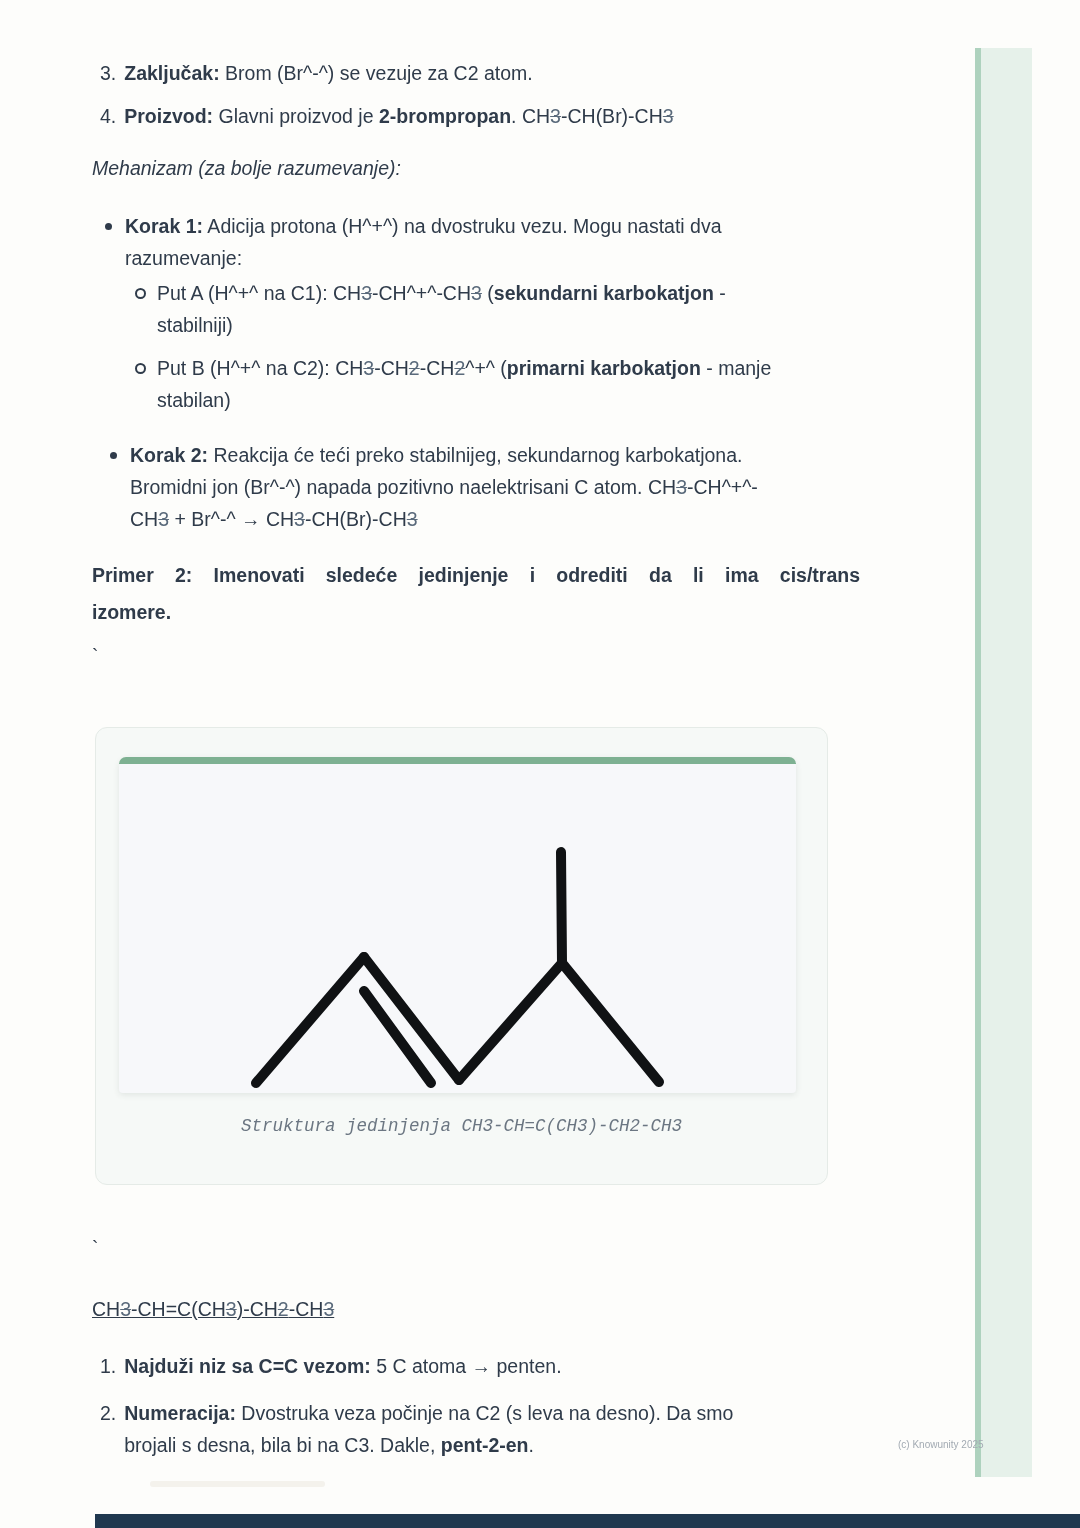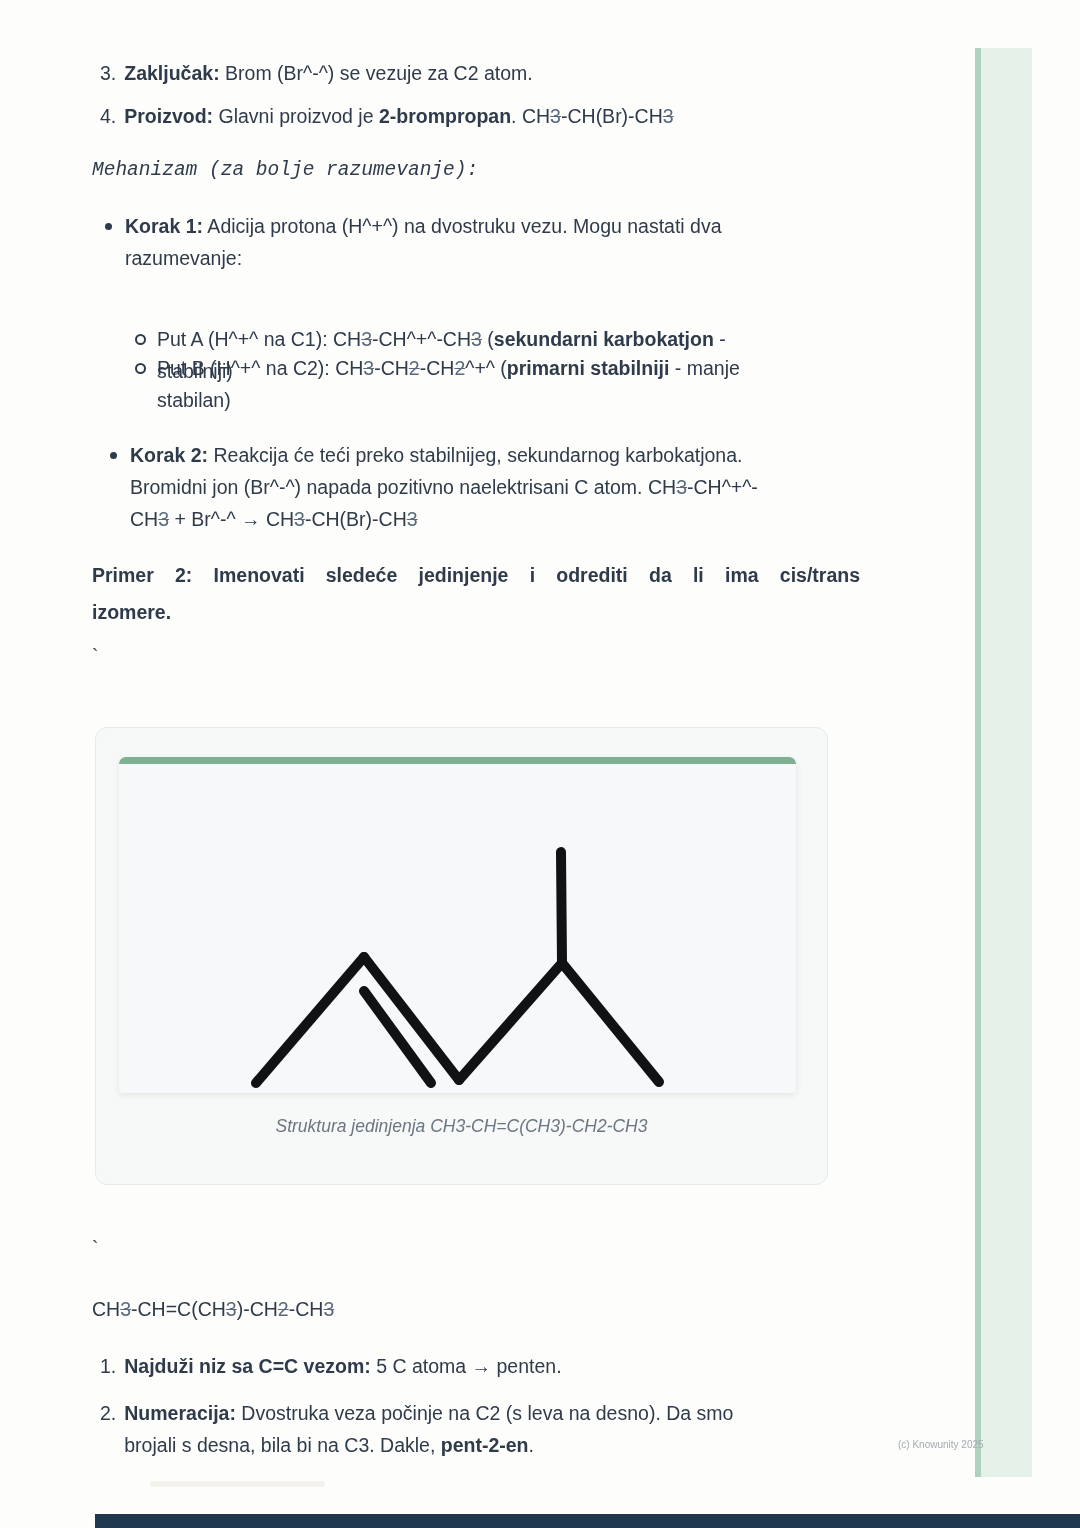--- a/index.html
+++ b/index.html
@@ -8,21 +8,21 @@
     background:#fdfdfb;color:#2f3b4a;
     font-family:"Liberation Sans","DejaVu Sans",sans-serif;
     font-size:19.5px;line-height:32px;
   }
   .blk{position:absolute;}
   .li{display:flex;align-items:flex-start;}
   .li .num{flex:none;margin-right:8px;}
   .dot{flex:none;width:7px;height:7px;border-radius:50%;background:#2f3b4a;margin:13px 13px 0 0;}
   .ring{flex:none;width:7px;height:7px;border-radius:50%;border:2px solid #2f3b4a;background:transparent;margin:11px 11px 0 0;}
   .b{font-weight:bold;}
-  .i{font-style:italic;font-family:Liberation Mono, monospace;}
+  .i{font-style:italic;}
   .st{text-decoration:line-through;color:#5a6a7b;}
   .justify-line{text-align:justify;text-align-last:justify;display:block;}
   .bold-para{font-weight:bold;line-height:37px;}
 
   
   #stripe{position:absolute;left:975px;top:48px;width:51px;height:1429px;
     background:#e6f1ea;border-left:6px solid #aed2be;z-index:0;}
 
   
   #watermark{position:absolute;left:898px;top:1437px;font-size:10px;line-height:16px;
@@ -38,21 +38,21 @@
   
   #card{position:absolute;left:95px;top:727px;width:733px;height:458px;
     background:#f6f9f7;border:1px solid #e5ebe7;border-radius:12px;box-sizing:border-box;z-index:1;}
   #panel{position:absolute;left:23px;top:29px;width:677px;height:336px;
     background:#f7f8fa;border-radius:9px 9px 4px 4px;
     box-shadow:0 2px 6px rgba(40,60,50,0.10);}
   #panel-topbar{position:absolute;left:0;top:0;width:100%;height:7px;background:#7eb192;
     border-radius:9px 9px 0 0;}
   #structure-svg{position:absolute;left:0;top:0;width:677px;height:336px;}
   #caption{position:absolute;left:0;top:386px;width:100%;text-align:center;
-    font-style:italic;font-size:17.5px;color:#6b7682;line-height:24px;}
+    font-style:italic;font-size:17.5px;color:#6b7682;line-height:24px;font-family:Liberation Mono, monospace;}
 
   .tick{font-size:19px;color:#2f3b4a;}
   .z1{z-index:1;}
 </style>
 </head>
 <body>
 
 <div id="page">
 
   <div id="stripe"></div>
@@ -67,28 +67,28 @@
     <div><span class="b">Proizvod:</span><span> Glavni proizvod je </span><span class="b">2-brompropan</span><span>. CH</span><span class="st">3</span><span>-CH(Br)-CH</span><span class="st">3</span></div>
   </div>
 
   <div class="blk z1" style="left:92px;top:152px;width:780px;"><span class="i">Mehanizam (za bolje razumevanje):</span></div>
 
   <div class="blk li z1" style="left:105px;top:210px;width:800px;">
     <span class="dot"></span>
     <div><span class="b">Korak 1:</span><span> Adicija protona (H^+^) na dvostruku vezu. Mogu nastati dva</span><br><span>razumevanje:</span></div>
   </div>
 
-  <div class="blk li z1" style="left:135px;top:277px;width:760px;margin-top:46px;">
+  <div class="blk li z1" style="left:135px;top:277px;width:760px;">
     <span class="ring"></span>
     <div><span>Put A (H^+^ na C1): CH</span><span class="st">3</span><span>-CH^+^-CH</span><span class="st">3</span><span> (</span><span class="b">sekundarni karbokatjon</span><span> -</span><br><span>stabilniji)</span></div>
   </div>
 
   <div class="blk li z1" style="left:135px;top:352px;width:760px;">
     <span class="ring"></span>
-    <div><span>Put B (H^+^ na C2): CH</span><span class="st">3</span><span>-CH</span><span class="st">2</span><span>-CH</span><span class="st">2</span><span>^+^ (</span><span class="b">primarni stabilniji</span><span> - manje</span><br><span>stabilan)</span></div>
+    <div><span>Put B (H^+^ na C2): CH</span><span class="st">3</span><span>-CH</span><span class="st">2</span><span>-CH</span><span class="st">2</span><span>^+^ (</span><span class="b">primarni karbokatjon</span><span> - manje</span><br><span>stabilan)</span></div>
   </div>
 
   <div class="blk li z1" style="left:110px;top:439px;width:800px;">
     <span class="dot"></span>
     <div><span class="b">Korak 2:</span><span> Reakcija će teći preko stabilnijeg, sekundarnog karbokatjona.</span><br><span>Bromidni jon (Br^-^) napada pozitivno naelektrisani C atom. CH</span><span class="st">3</span><span>-CH^+^-</span><br><span>CH</span><span class="st">3</span><span> + Br^-^ → CH</span><span class="st">3</span><span>-CH(Br)-CH</span><span class="st">3</span></div>
   </div>
 
   <div class="blk bold-para z1" style="left:92px;top:557px;width:768px;">
     <span class="justify-line">Primer 2: Imenovati sledeće jedinjenje i odrediti da li ima cis/trans</span>
     <span>izomere.</span>
@@ -106,21 +106,21 @@
           <line x1="443" y1="206" x2="540" y2="325" stroke="#101214" stroke-width="10" stroke-linecap="round"></line>
           <line x1="442" y1="95" x2="443" y2="206" stroke="#101214" stroke-width="10" stroke-linecap="round"></line>
           <line x1="245" y1="234" x2="312" y2="326" stroke="#101214" stroke-width="10" stroke-linecap="round"></line>
         </svg>
     </div>
     <div id="caption">Struktura jedinjenja CH3-CH=C(CH3)-CH2-CH3</div>
   </div>
 
   <div class="blk tick z1" style="left:92px;top:1232px;">`</div>
 
-  <div class="blk z1" style="left:92px;top:1293px;width:700px;"><span>CH</span><span class="st">3</span><span>-CH=C(CH</span><span class="st">3</span><span>)-CH</span><span class="st">2</span><span>-CH</span><span class="st">3</span></div>
+  <div class="blk z1" style="left:92px;top:1293px;width:700px;text-decoration:underline;"><span>CH</span><span class="st">3</span><span>-CH=C(CH</span><span class="st">3</span><span>)-CH</span><span class="st">2</span><span>-CH</span><span class="st">3</span></div>
 
   <div class="blk li z1" style="left:100px;top:1350px;width:800px;">
     <span class="num">1.</span>
     <div><span class="b">Najduži niz sa C=C vezom:</span><span> 5 C atoma → penten.</span></div>
   </div>
 
   <div class="blk li z1" style="left:100px;top:1397px;width:800px;">
     <span class="num">2.</span>
     <div><span class="b">Numeracija:</span><span> Dvostruka veza počinje na C2 (s leva na desno). Da smo</span><br><span>brojali s desna, bila bi na C3. Dakle, </span><span class="b">pent-2-en</span><span>.</span></div>
   </div>

